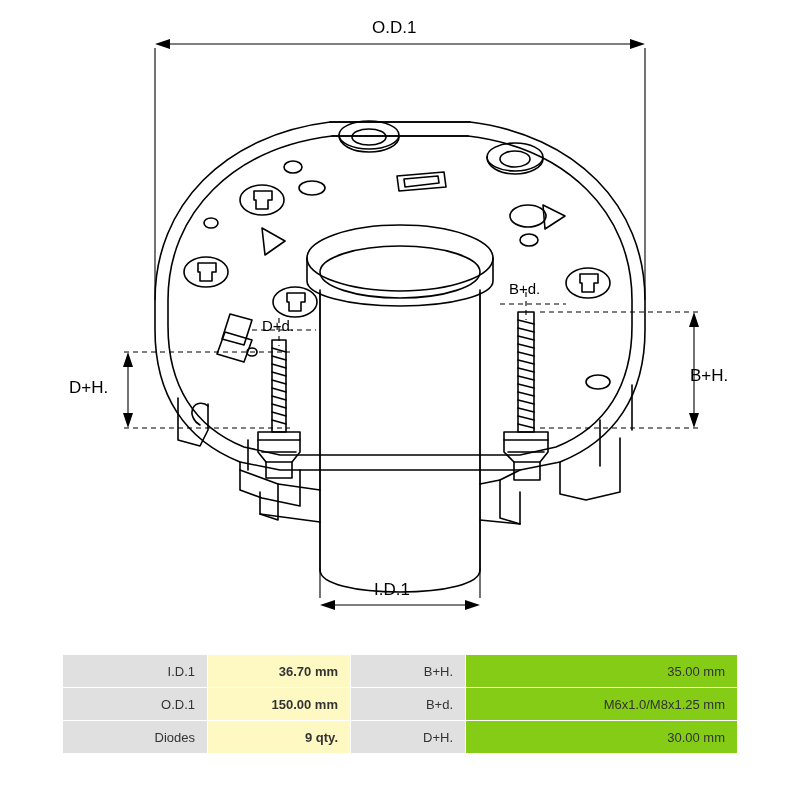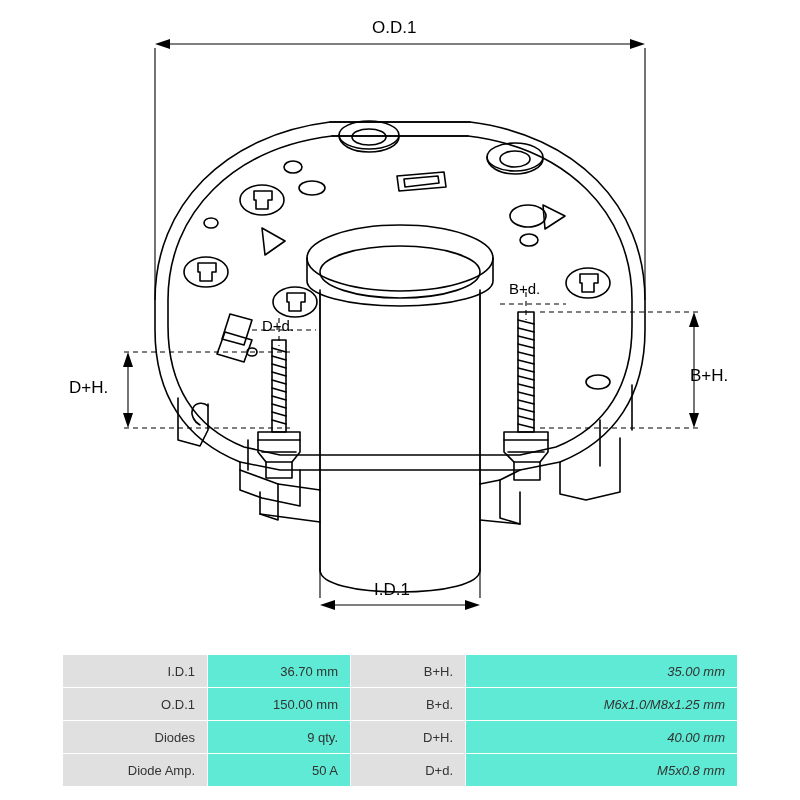--- a/index.html
+++ b/index.html
@@ -49,33 +49,33 @@
     vertical-align: middle;
     font-family: "Liberation Sans", sans-serif;
     color: #333333;
   }
   .c-label {
     background: #e0e0e0;
     text-align: right;
     width: 120px;
   }
   .c-value {
-    background: #5eead4;
+    background: #fef9c3;
     text-align: right;
     width: 118px;
+    font-weight: bold;
   }
   .c-label2 {
     background: #e0e0e0;
     text-align: right;
     width: 90px;
   }
   .c-value2 {
-    background: #5eead4;
+    background: #84cc16;
     text-align: right;
-    font-style: italic;
   }
 </style>
 </head>
 <body>
 
 <div id="stage">
 
   <svg id="drawing" width="800" height="650" viewBox="0 0 800 650">
     <g fill="none" stroke="#000" stroke-width="1.6" stroke-linejoin="round" stroke-linecap="round">
 
@@ -295,24 +295,18 @@
       <tr>
         <td class="c-label">O.D.1</td>
         <td class="c-value">150.00 mm</td>
         <td class="c-label2">B+d.</td>
         <td class="c-value2">M6x1.0/M8x1.25 mm</td>
       </tr>
       <tr>
         <td class="c-label">Diodes</td>
         <td class="c-value">9 qty.</td>
         <td class="c-label2">D+H.</td>
-        <td class="c-value2">40.00 mm</td>
-      </tr>
-      <tr>
-        <td class="c-label">Diode Amp.</td>
-        <td class="c-value">50 A</td>
-        <td class="c-label2">D+d.</td>
-        <td class="c-value2">M5x0.8 mm</td>
+        <td class="c-value2">30.00 mm</td>
       </tr>
     </tbody>
   </table>
 
 </div>
 
 </body></html>

